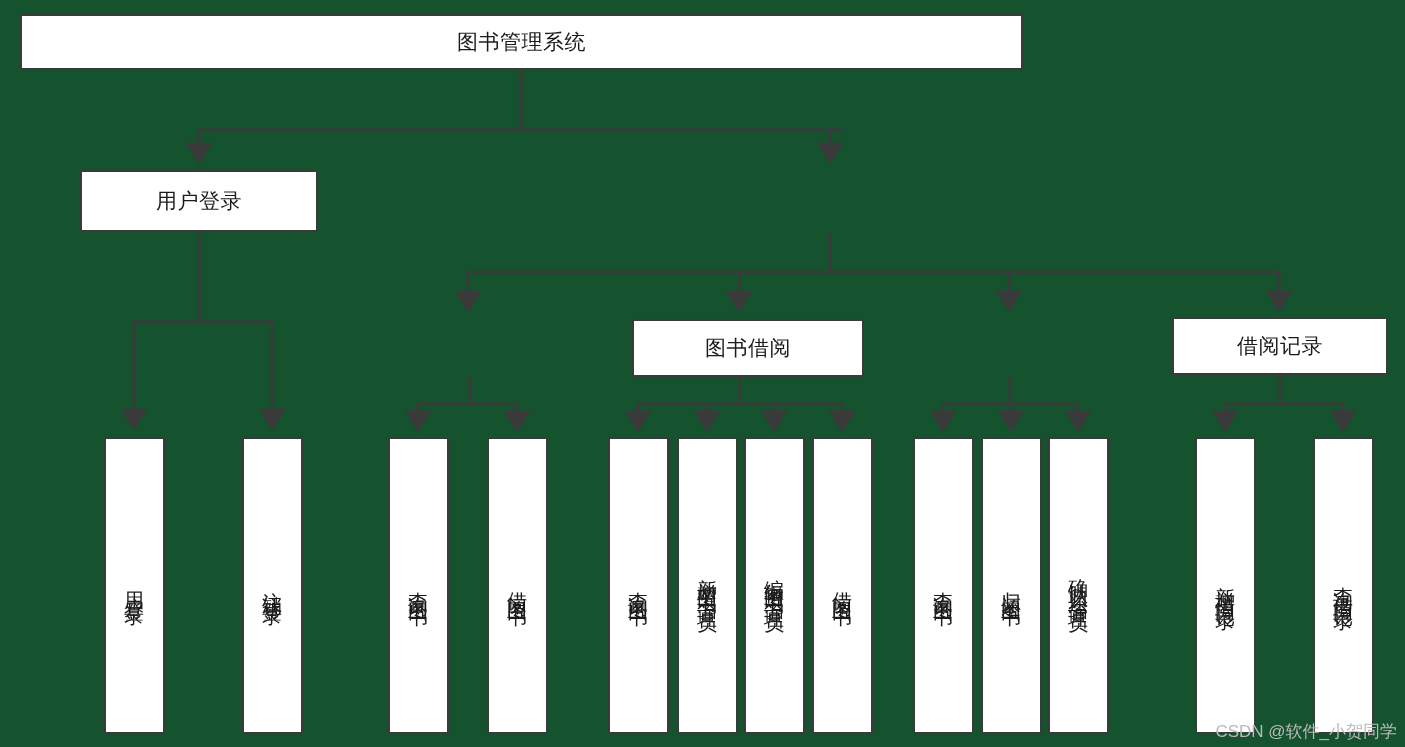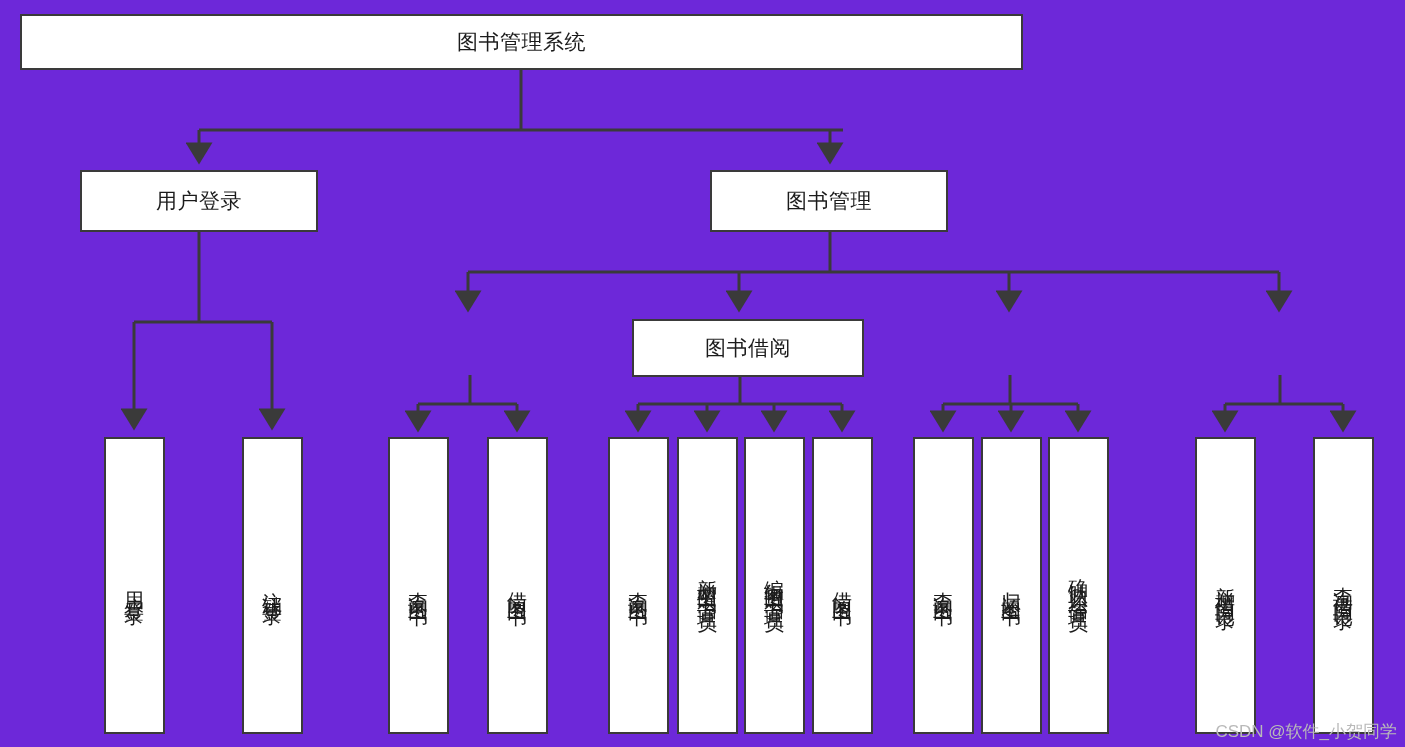--- a/index.html
+++ b/index.html
@@ -7,21 +7,21 @@
     padding: 0;
     background: #ffffff;
   }
   body {
     font-family: "Liberation Sans", "DejaVu Sans", sans-serif;
   }
   #diagram-root {
     position: relative;
     width: 1405px;
     height: 747px;
-    background: #6d28d9;
+    background: #14532d;
     overflow: hidden;
   }
   svg.diagram-canvas {
     position: absolute;
     left: 0;
     top: 0;
     width: 1405px;
     height: 747px;
   }
   .node-box {
@@ -115,26 +115,26 @@
     </g>
   </svg>
 
   <div class="node-box" style="left:20px; top:14px; width:1003px; height:56px;">
     <span class="node-label-h">图书管理系统</span>
   </div>
 
   <div class="node-box" style="left:80px; top:170px; width:238px; height:62px;">
     <span class="node-label-h">用户登录</span>
   </div>
-  <div class="node-box" style="left:710px; top:170px; width:238px; height:62px;">
-    <span class="node-label-h">图书管理</span>
-  </div>
 
   <div class="node-box" style="left:632px; top:319px; width:232px; height:58px;text-align:right;">
     <span class="node-label-h">图书借阅</span>
+  </div>
+  <div class="node-box" style="left:1172px; top:317px; width:216px; height:58px;">
+    <span class="node-label-h">借阅记录</span>
   </div>
 
   <div class="node-box" style="left:104px; top:437px; width:61px; height:297px;">
     <span class="node-label-v">用户登录</span>
   </div>
   <div class="node-box" style="left:242px; top:437px; width:61px; height:297px;">
     <span class="node-label-v">注销登录</span>
   </div>
 
   <div class="node-box" style="left:388px; top:437px; width:61px; height:297px;">

